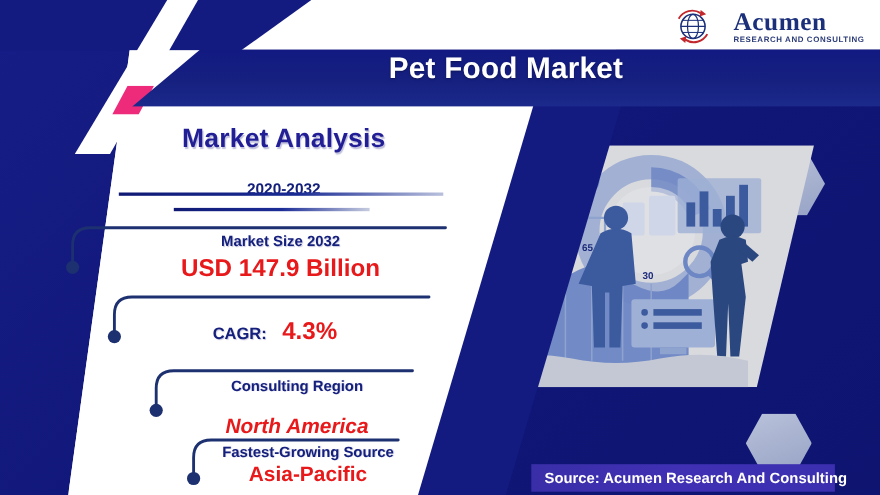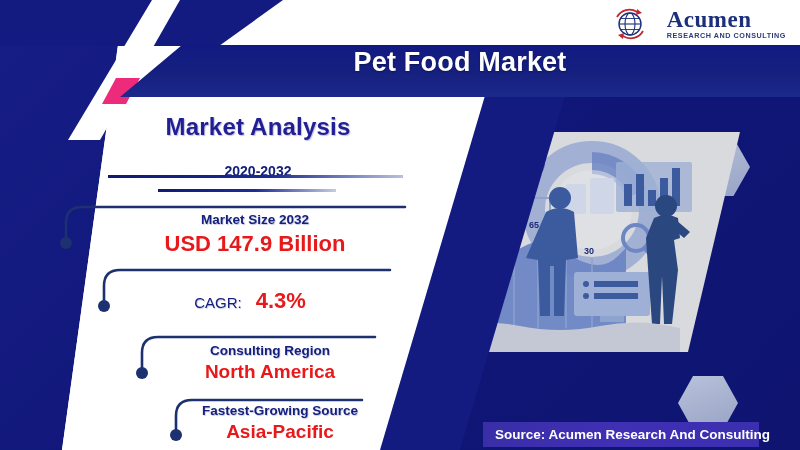--- a/index.html
+++ b/index.html
@@ -71,21 +71,21 @@
      text-shadow:.8px .8px .8px rgba(150,150,200,.5);}
   .fact .val{color:#e8191b;font-size:22px;font-weight:bold;text-align:center;}
   .fact .val.small{font-size:19px;}
 
   
   .conn{position:absolute;left:0;top:0;width:800px;height:450px;pointer-events:none;}
 
   
   .cagr-row{position:absolute;left:100px;top:288px;width:300px;
      display:flex;align-items:baseline;justify-content:center;gap:14px;}
-  .cagr-label{color:#15207c;font-size:15px;font-weight:normal;
+  .cagr-label{color:#15207c;font-size:15px;font-weight:bold;
      text-shadow:.8px .8px .8px rgba(150,150,200,.5);}
   .cagr-val{color:#e8191b;font-size:22px;font-weight:bold;}
 
   
   .illus-panel{position:absolute;left:440px;top:132px;width:300px;height:220px;
      background:#d9dadd;
      clip-path:polygon(52px 0, 300px 0, 248px 220px, 0 220px);}
   .illus-svg{position:absolute;left:440px;top:132px;width:300px;height:220px;}
 
   
@@ -254,21 +254,21 @@
     <div class="val nw" style="margin-top:4px;">USD 147.9 Billion</div>
   </div>
 
   <div class="cagr-row">
     <span class="cagr-label nw">CAGR:</span>
     <span class="cagr-val nw">4.3%</span>
   </div>
 
   <div class="fact" style="left:130px;top:343px;width:280px;">
     <div class="cap nw">Consulting Region</div>
-    <div class="val small nw" style="margin-top:3px;">North America</div>
+    <div class="val small nw" style="margin-top:20px;font-style:italic;">North America</div>
   </div>
 
   <div class="fact" style="left:150px;top:403px;width:260px;">
     <div class="cap nw">Fastest-Growing Source</div>
     <div class="val small nw" style="margin-top:3px;">Asia-Pacific</div>
   </div>
 
   <div class="source-bar">
     <span class="source-text nw">Source: Acumen Research And Consulting</span>
   </div>

